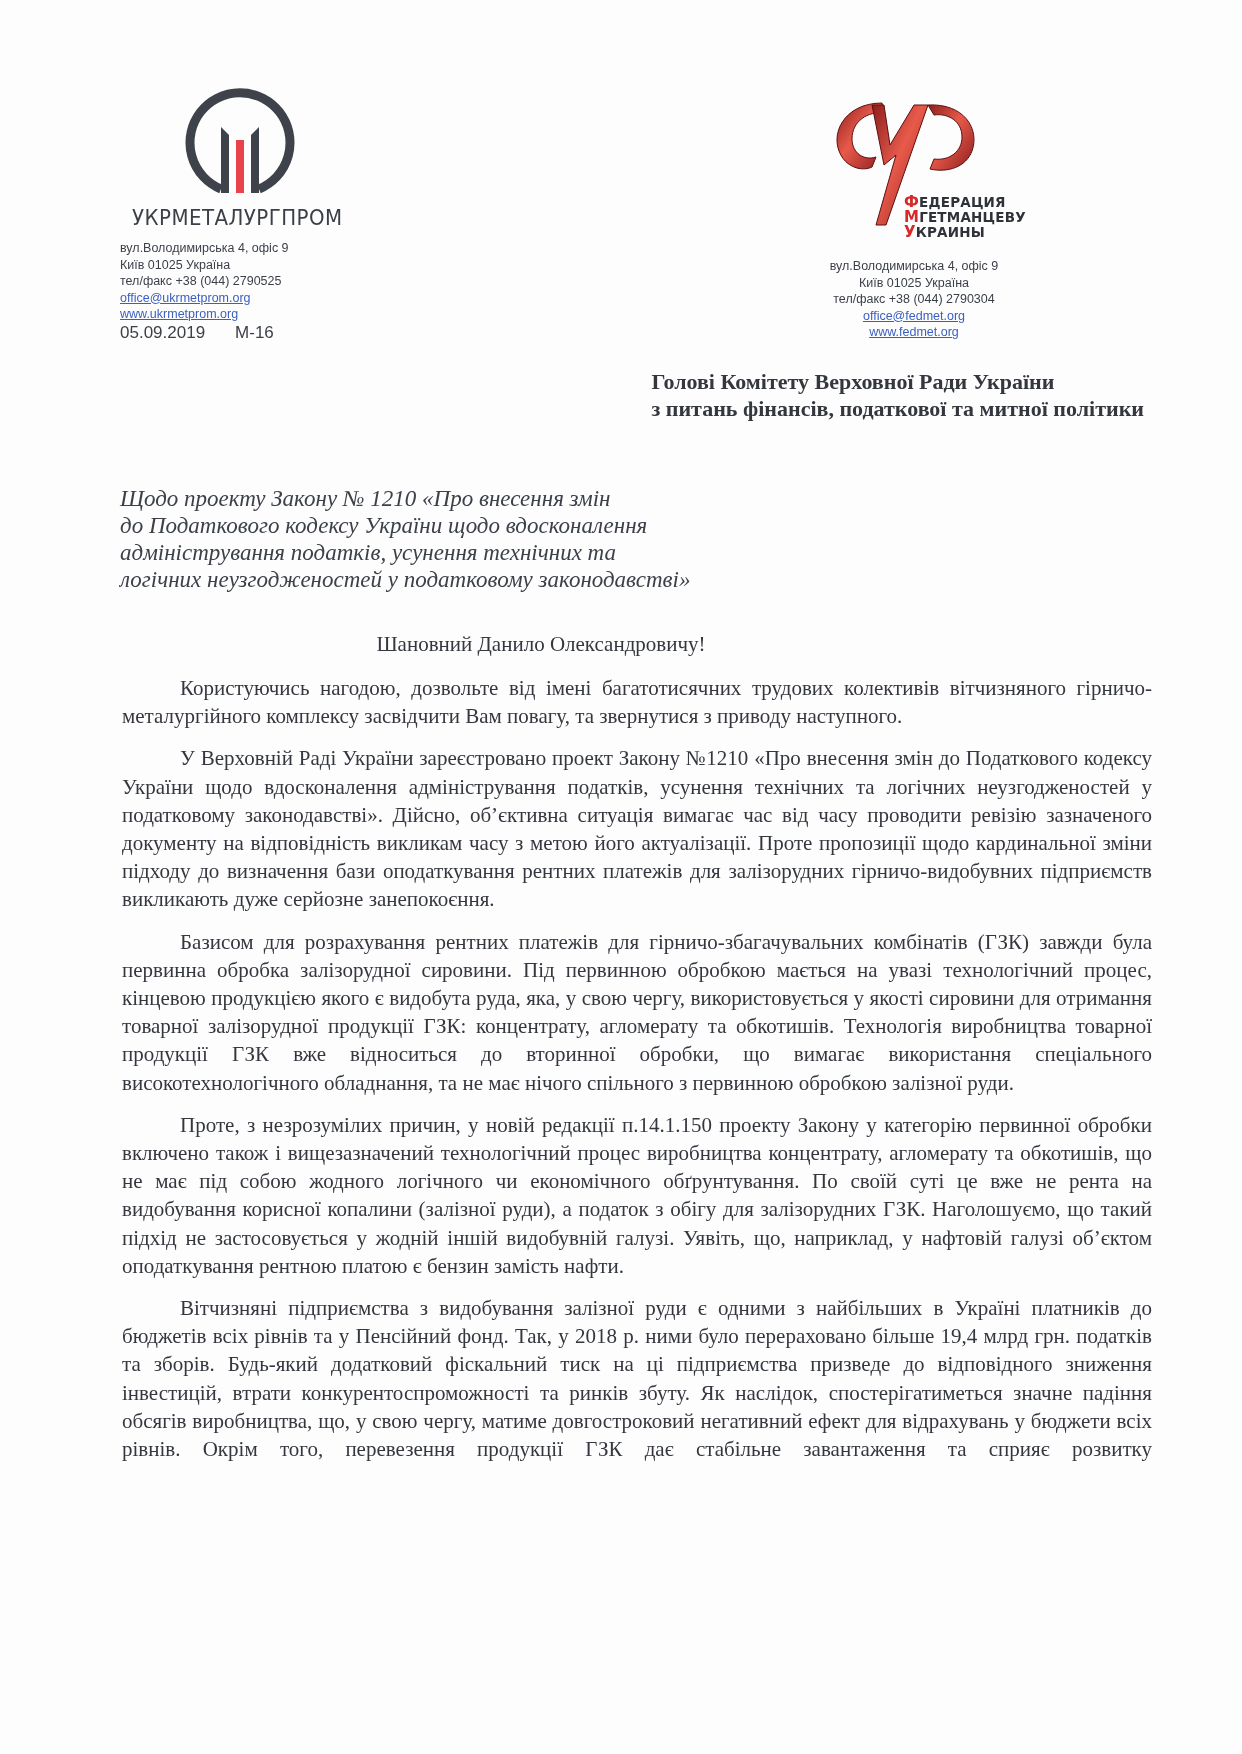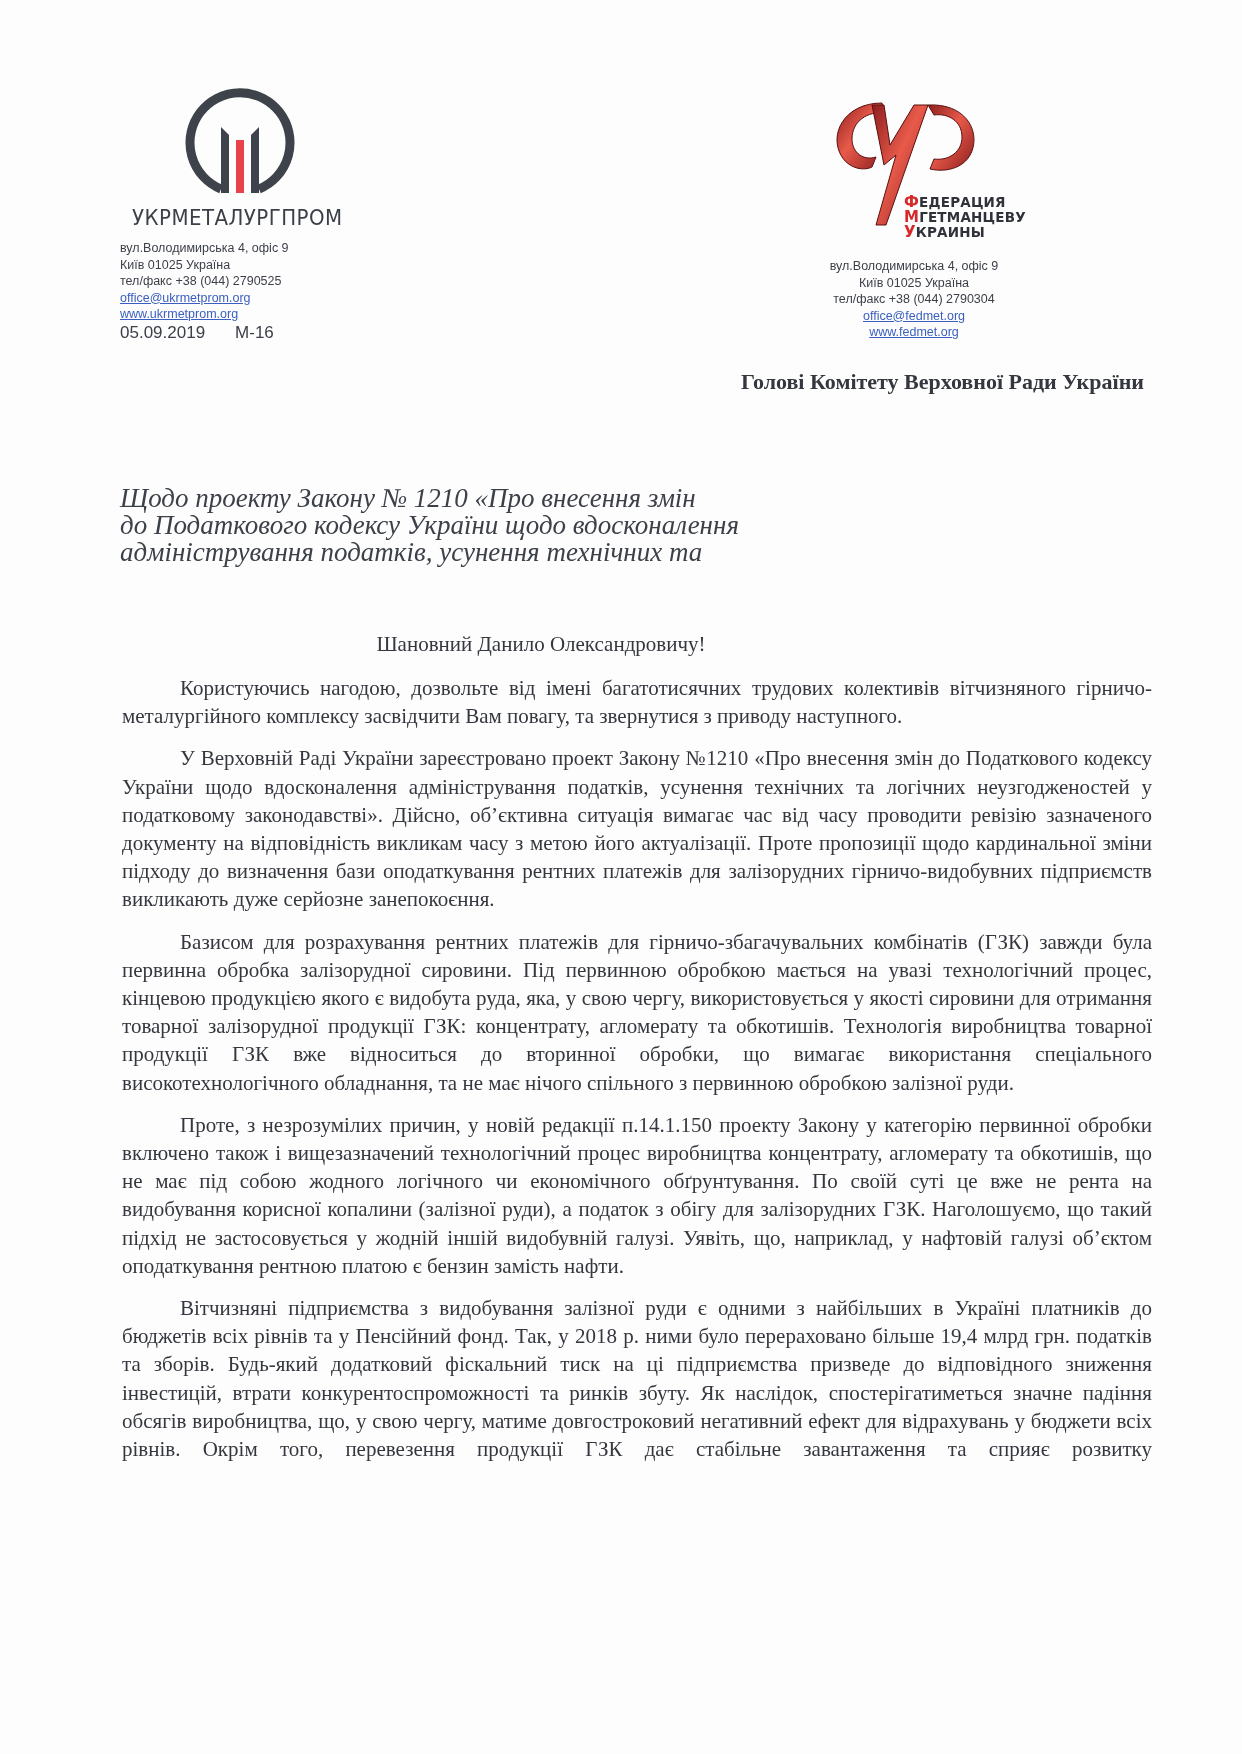--- a/index.html
+++ b/index.html
@@ -20,21 +20,21 @@
   .lh-right { position: absolute; left: 804px; top: 95px; width: 220px; }
   .fmu-logo { display: block; margin-left: 20px; }
   .fmu-name { position: absolute; left: 100px; top: 100px; font-family: "DejaVu Sans", sans-serif; font-size: 13.5px; font-weight: bold; line-height: 15px; color: #2f3238; letter-spacing: 0.2px; }
   .fmu-name .cap { color: #d62a2a; font-size: 15px; }
   .lh-right .contact { position: absolute; left: 0; top: 163px; width: 220px; text-align: center; }
 
   
   .addressee { position: absolute; right: 98px; top: 368px; text-align: left; font-family: "Liberation Serif", serif; font-weight: bold; font-size: 22px; line-height: 27px; color: #34373e; }
 
   
-  .subject { position: absolute; left: 120px; top: 485px; width: 620px; font-family: "Liberation Serif", serif; font-style: italic; font-size: 27px; line-height: 27px; color: #3c4048; }
+  .subject { position: absolute; left: 120px; top: 485px; width: 620px; font-family: "Liberation Serif", serif; font-style: italic; font-size: 23px; line-height: 27px; color: #3c4048; }
 
   
   .salutation { position: absolute; left: 0; width: 1082px; top: 632px; text-align: center; font-family: "Liberation Serif", serif; font-size: 21px; color: #34373e; }
 
   
   .body-text { position: absolute; left: 122px; top: 674px; width: 1030px; font-family: "Liberation Serif", serif; font-size: 21px; line-height: 28.2px; color: #34373e; }
   .body-text p { margin: 0 0 14px 0; text-align: justify; text-indent: 58px; }
   .body-text p.last { text-align-last: justify; }
 </style>
 </head>
@@ -87,26 +87,28 @@
       <div>вул.Володимирська 4, офіс 9</div>
       <div>Київ 01025 Україна</div>
       <div>тел/факс +38 (044) 2790304</div>
       <div><a>office@fedmet.org</a></div>
       <div><a>www.fedmet.org</a></div>
     </div>
   </div>
 
   <div class="addressee">
     <div>Голові Комітету Верховної Ради України</div>
+    <div>з питань фінансів, податкової та митної політики</div>
   </div>
 
   <div class="subject">
     <div>Щодо проекту Закону № 1210 «Про внесення змін</div>
     <div>до Податкового кодексу України щодо вдосконалення</div>
     <div>адміністрування податків, усунення технічних та</div>
+    <div>логічних неузгодженостей у податковому законодавстві»</div>
   </div>
 
   <div class="salutation">Шановний Данило Олександровичу!</div>
 
   <div class="body-text">
     <p>Користуючись нагодою, дозвольте від імені багатотисячних трудових колективів вітчизняного гірничо-металургійного комплексу засвідчити Вам повагу, та звернутися з приводу наступного.</p>
     <p>У Верховній Раді України зареєстровано проект Закону №1210 «Про внесення змін до Податкового кодексу України щодо вдосконалення адміністрування податків, усунення технічних та логічних неузгодженостей у податковому законодавстві». Дійсно, об’єктивна ситуація вимагає час від часу проводити ревізію зазначеного документу на відповідність викликам часу з метою його актуалізації. Проте пропозиції щодо кардинальної зміни підходу до визначення бази оподаткування рентних платежів для залізорудних гірничо-видобувних підприємств викликають дуже серйозне занепокоєння.</p>
     <p>Базисом для розрахування рентних платежів для гірничо-збагачувальних комбінатів (ГЗК) завжди була первинна обробка залізорудної сировини. Під первинною обробкою мається на увазі технологічний процес, кінцевою продукцією якого є видобута руда, яка, у свою чергу, використовується у якості сировини для отримання товарної залізорудної продукції ГЗК: концентрату, агломерату та обкотишів. Технологія виробництва товарної продукції ГЗК вже відноситься до вторинної обробки, що вимагає використання спеціального високотехнологічного обладнання, та не має нічого спільного з первинною обробкою залізної руди.</p>
     <p>Проте, з незрозумілих причин, у новій редакції п.14.1.150 проекту Закону у категорію первинної обробки включено також і вищезазначений технологічний процес виробництва концентрату, агломерату та обкотишів, що не має під собою жодного логічного чи економічного обґрунтування. По своїй суті це вже не рента на видобування корисної копалини (залізної руди), а податок з обігу для залізорудних ГЗК. Наголошуємо, що такий підхід не застосовується у жодній іншій видобувній галузі. Уявіть, що, наприклад, у нафтовій галузі об’єктом оподаткування рентною платою є бензин замість нафти.</p>
     <p class="last">Вітчизняні підприємства з видобування залізної руди є одними з найбільших в Україні платників до бюджетів всіх рівнів та у Пенсійний фонд. Так, у 2018 р. ними було перераховано більше 19,4 млрд грн. податків та зборів. Будь-який додатковий фіскальний тиск на ці підприємства призведе до відповідного зниження інвестицій, втрати конкурентоспроможності та ринків збуту. Як наслідок, спостерігатиметься значне падіння обсягів виробництва, що, у свою чергу, матиме довгостроковий негативний ефект для відрахувань у бюджети всіх рівнів. Окрім того, перевезення продукції ГЗК дає стабільне завантаження та сприяє розвитку</p>

